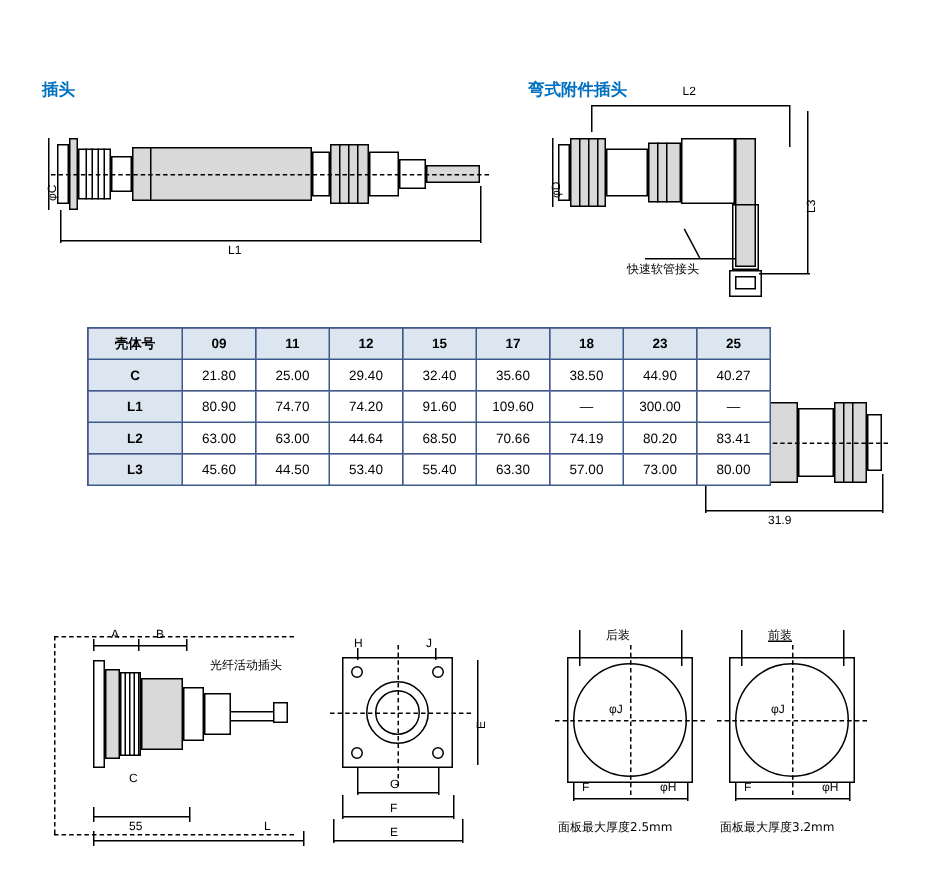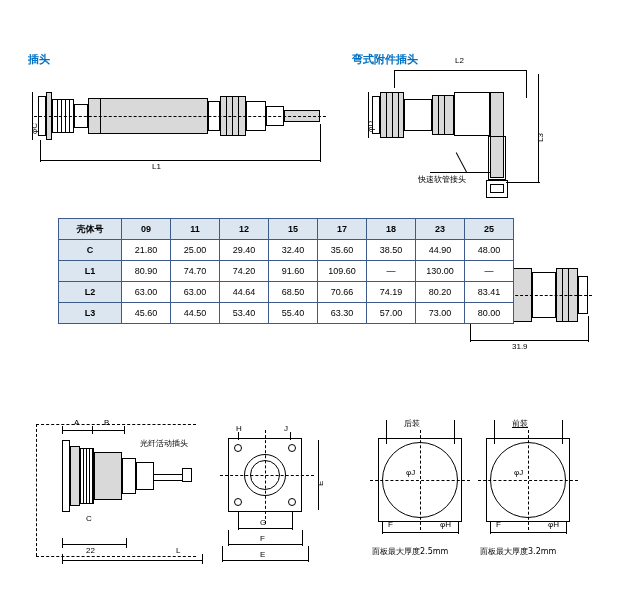--- a/index.html
+++ b/index.html
@@ -188,31 +188,31 @@
     <tbody>
       <tr>
         <td class="rowhdr">C</td>
         <td class="val">21.80</td>
         <td class="val">25.00</td>
         <td class="val">29.40</td>
         <td class="val">32.40</td>
         <td class="val">35.60</td>
         <td class="val">38.50</td>
         <td class="val">44.90</td>
-        <td class="val">48.00</td>
+        <td class="val">40.27</td>
       </tr>
       <tr>
         <td class="rowhdr">L1</td>
         <td class="val">80.90</td>
         <td class="val">74.70</td>
         <td class="val">74.20</td>
         <td class="val">91.60</td>
         <td class="val">109.60</td>
         <td class="val">—</td>
-        <td class="val">130.00</td>
+        <td class="val">300.00</td>
         <td class="val">—</td>
       </tr>
       <tr>
         <td class="rowhdr">L2</td>
         <td class="val">63.00</td>
         <td class="val">63.00</td>
         <td class="val">44.64</td>
         <td class="val">68.50</td>
         <td class="val">70.66</td>
         <td class="val">74.19</td>
@@ -263,21 +263,21 @@
     <div class="ln" style="left:154px;top:474px;width:28px;height:1px;"></div>
     <div class="ln" style="left:154px;top:480px;width:28px;height:1px;"></div>
     <div class="box" style="left:182px;top:468px;width:10px;height:14px;"></div>
     <div class="caption cn" style="left:140px;top:438px;">光纤活动插头</div>
 
     <div class="dim" style="left:86px;top:514px;">C</div>
 
     <div class="hl ln" style="left:62px;top:544px;width:64px;"></div>
     <div class="vl ln" style="left:62px;top:538px;height:10px;"></div>
     <div class="vl ln" style="left:126px;top:538px;height:10px;"></div>
-    <div class="dim" style="left:86px;top:546px;">22</div>
+    <div class="dim" style="left:86px;top:546px;">55</div>
 
     <div class="hl ln" style="left:62px;top:560px;width:140px;"></div>
     <div class="vl ln" style="left:62px;top:554px;height:10px;"></div>
     <div class="vl ln" style="left:202px;top:554px;height:10px;"></div>
     <div class="dim" style="left:176px;top:546px;">L</div>
   </div>
 
   <div>
     <div class="box" style="left:228px;top:438px;width:74px;height:74px;"></div>
     <div class="circ" style="left:244px;top:454px;width:42px;height:42px;"></div>

